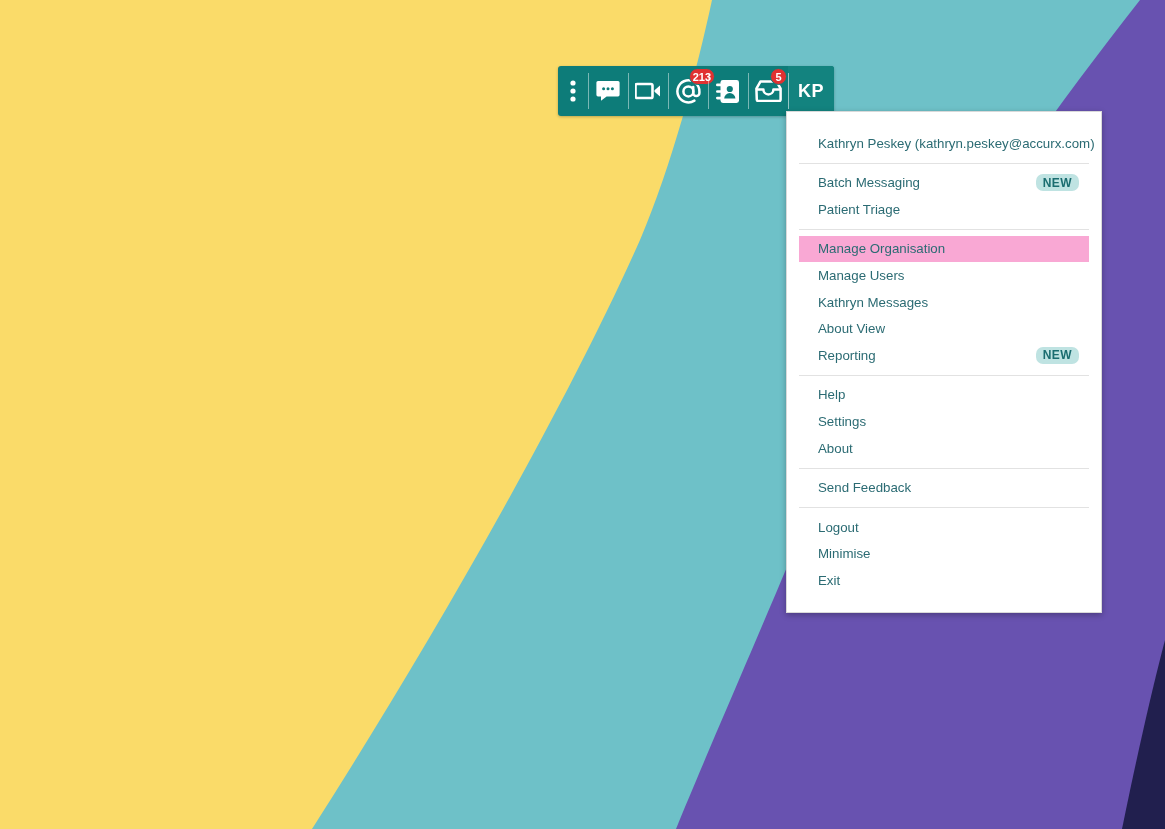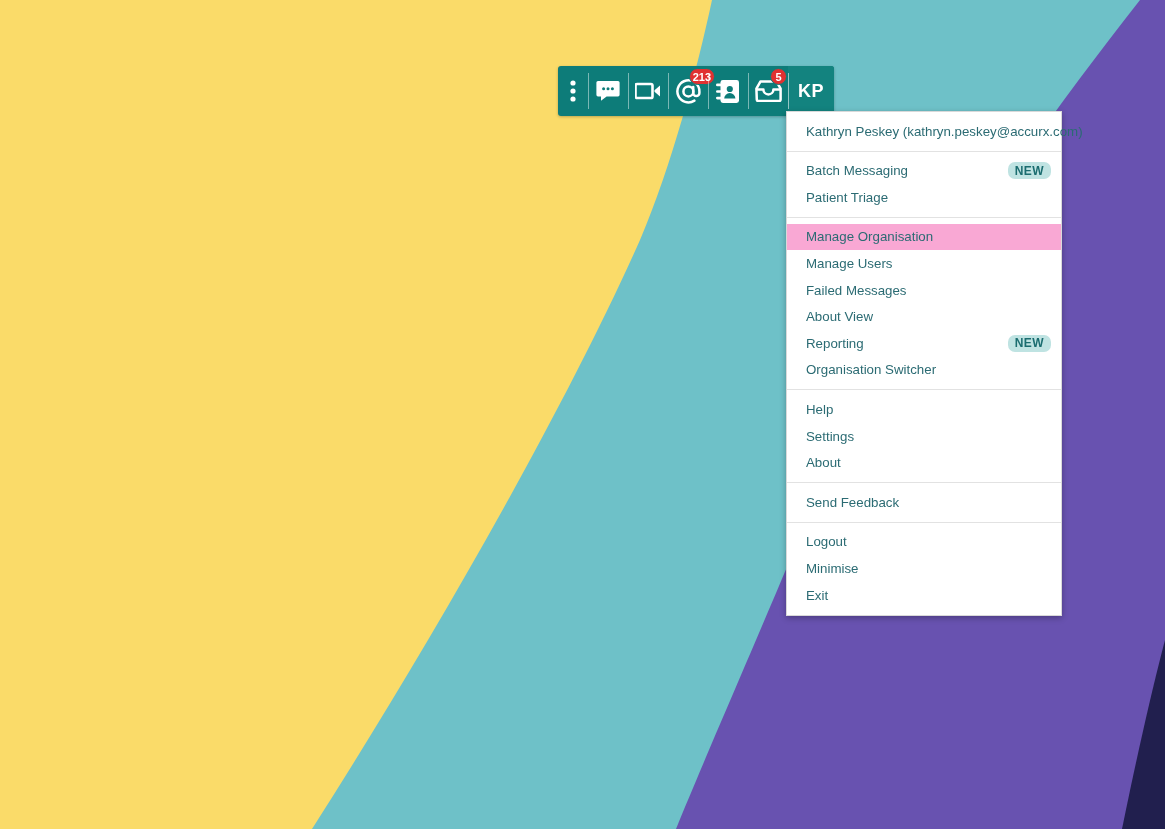--- a/index.html
+++ b/index.html
@@ -49,25 +49,25 @@
     border-radius: 9px;
     font-size: 11px; font-weight: bold; line-height: 17px;
     text-align: center;
     border: 1.5px solid #0d7c79;
   }
   .badge.wide { right: -7px; min-width: 26px; }
 
   
   #menu {
     position: absolute; left: 786px; top: 111px;
-    width: 276px;
+    width: 316px;
     background: #ffffff;
     border: 1px solid #d9d9d9;
     box-shadow: 0 2px 6px rgba(0,0,0,0.28);
-    padding: 0;
+    padding: 12px;
   }
   .mi {
     position: relative;
     height: 26.6px;
     display: flex; align-items: center; justify-content: space-between;
     padding: 0 10px 0 19px;
     font-size: 13.3px;
     color: #2b6b73;
     white-space: nowrap;
   }
@@ -187,32 +187,29 @@
     <div class="sep"></div>
 
     <div class="sec">
       <div class="mi active">
         <span class="mi-label">Manage Organisation</span>
       </div>
       <div class="mi">
         <span class="mi-label">Manage Users</span>
       </div>
       <div class="mi">
-        <span class="mi-label">Failed Messages</span>
+        <span class="mi-label">Kathryn Messages</span>
       </div>
       <div class="mi">
         <span class="mi-label">About View</span>
       </div>
       <div class="mi">
         <span class="mi-label">Reporting</span>
         <span class="new-badge">NEW</span>
       </div>
-      <div class="mi">
-        <span class="mi-label">Organisation Switcher</span>
-      </div>
     </div>
     <div class="sep"></div>
 
     <div class="sec">
       <div class="mi">
         <span class="mi-label">Help</span>
       </div>
       <div class="mi">
         <span class="mi-label">Settings</span>
       </div>

